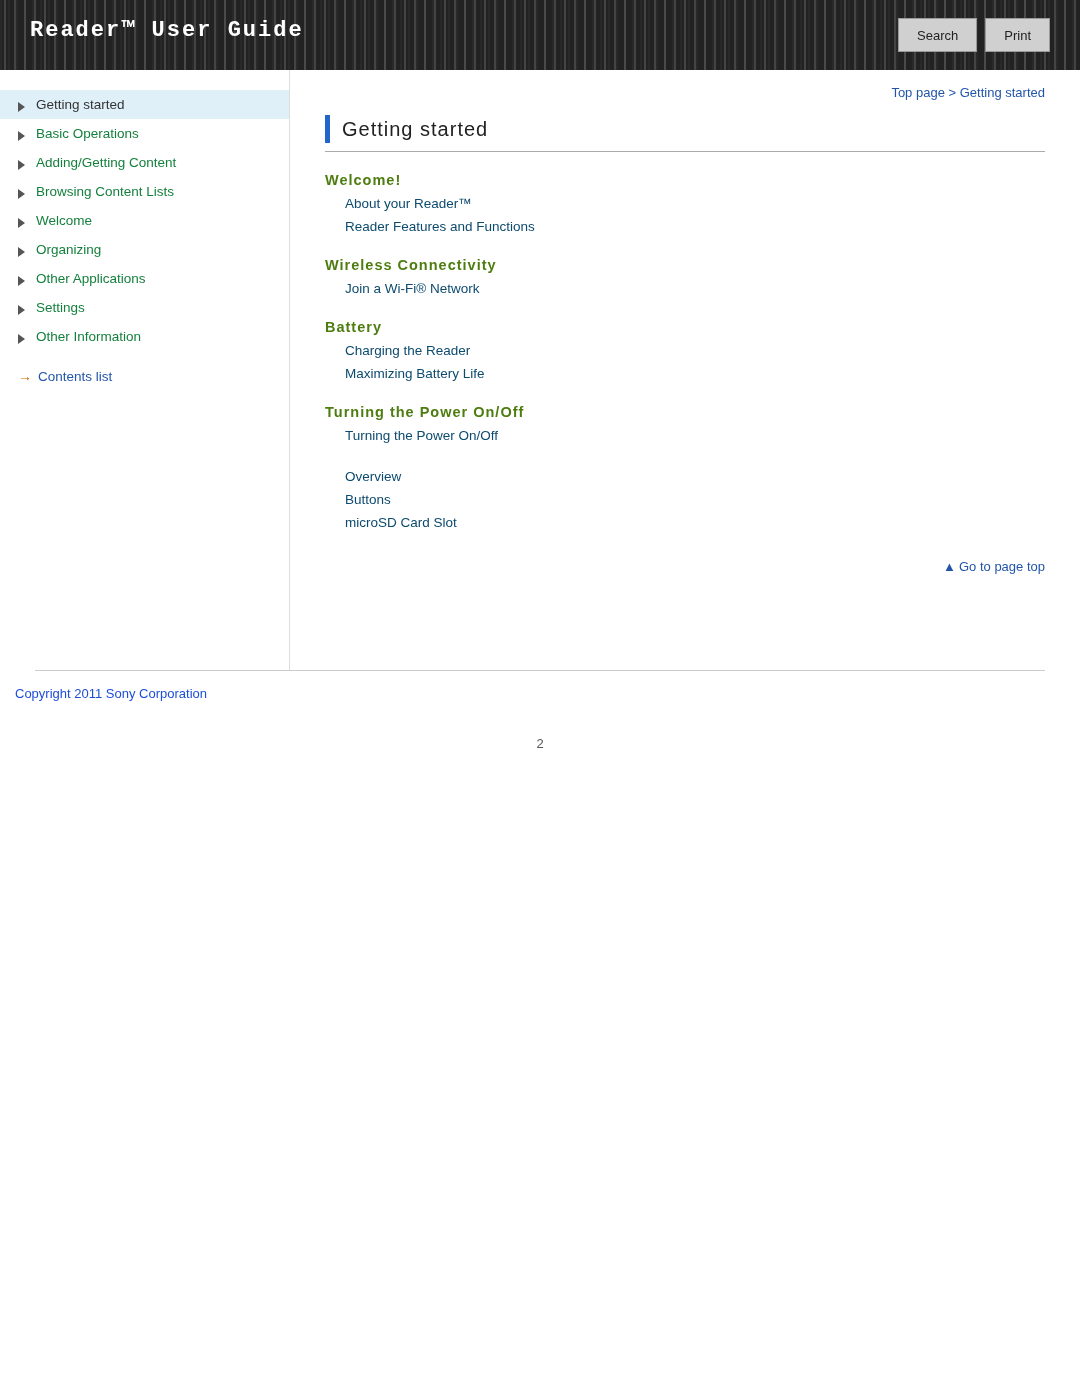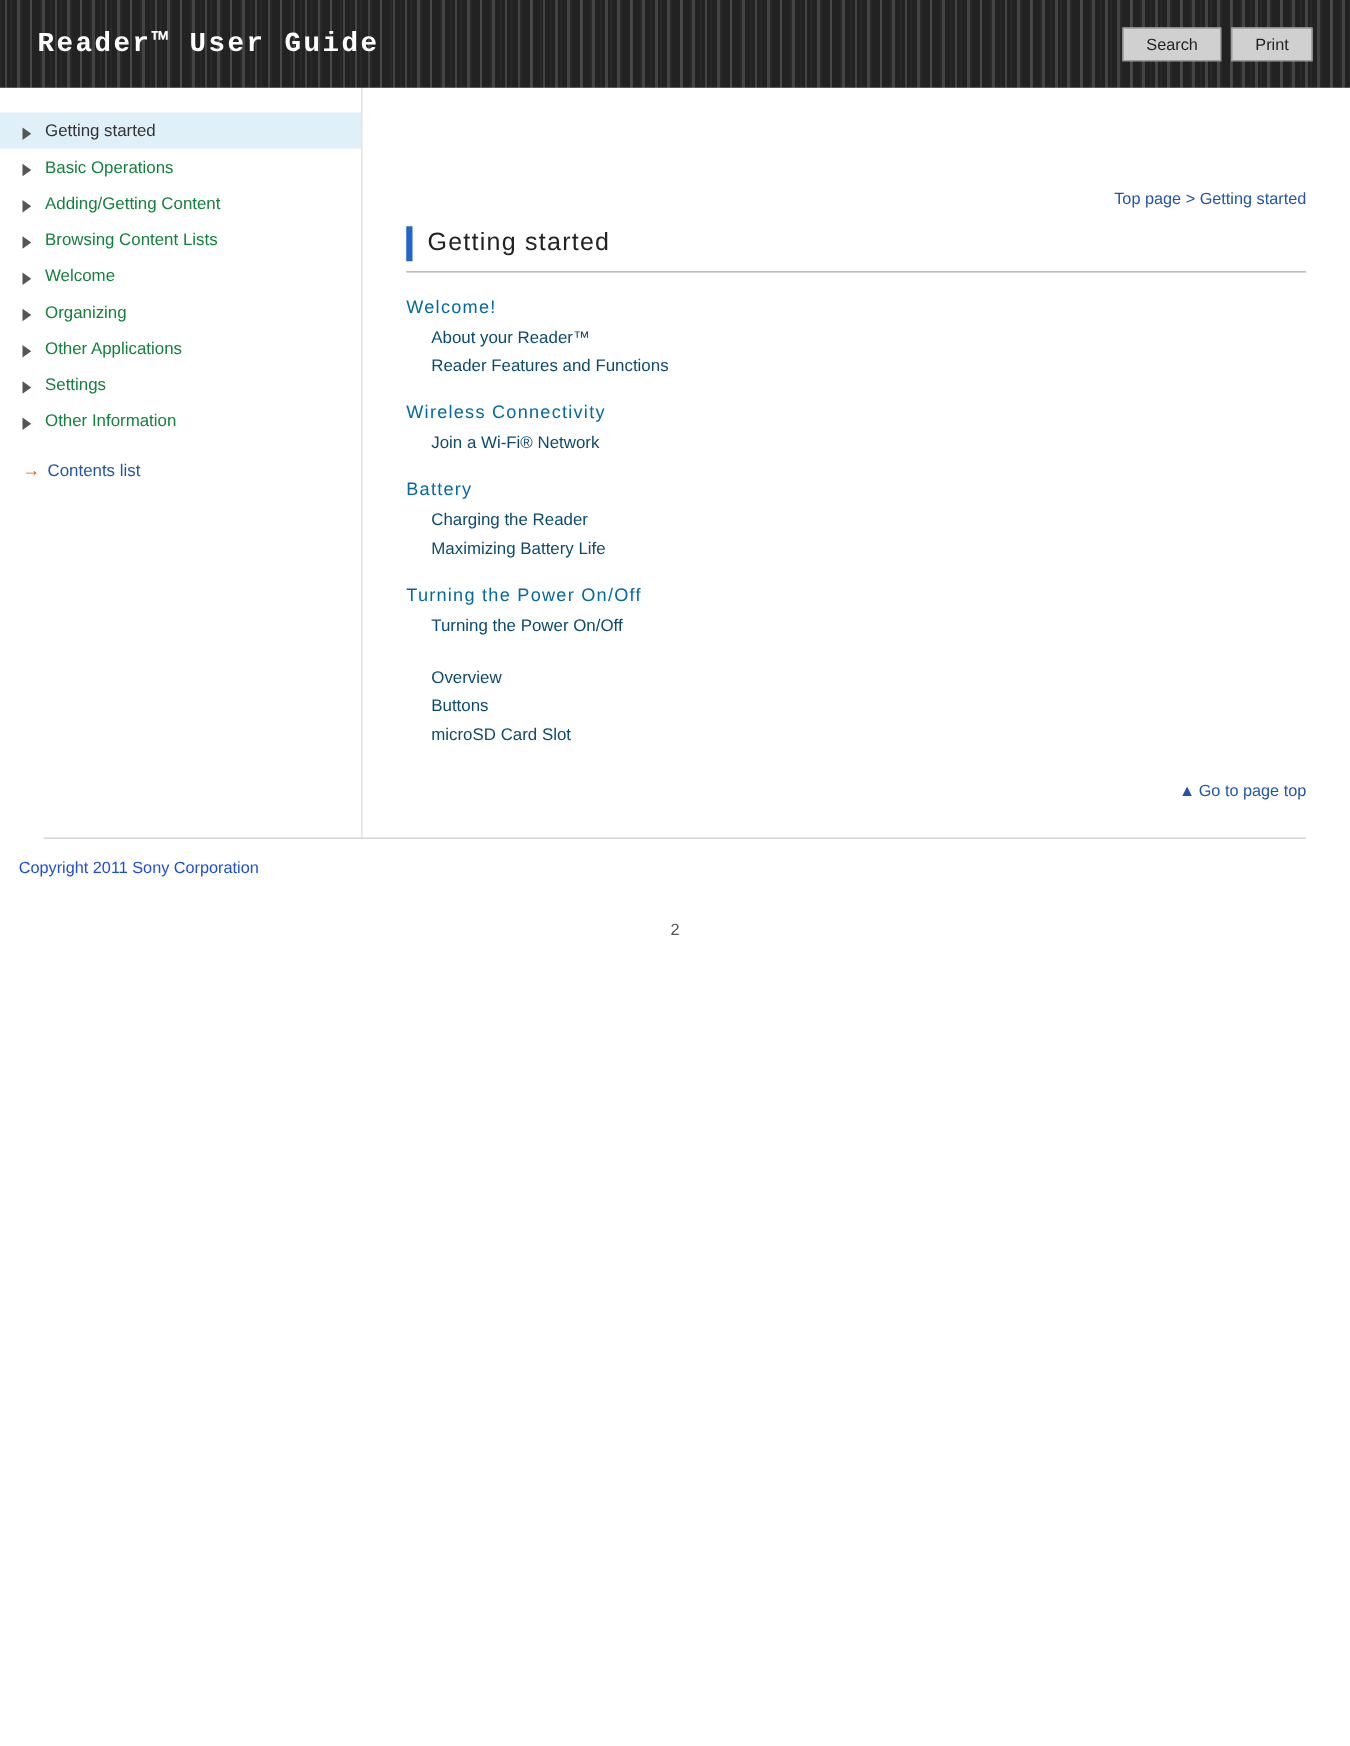--- a/index.html
+++ b/index.html
@@ -17,21 +17,20 @@
       background: linear-gradient(to right, #1a1a2e, #2d2d4e, #1a1a2e);
       background: repeating-linear-gradient(
         90deg,
         #222 0px, #222 4px,
         #444 4px, #444 6px,
         #222 6px, #222 10px
       );
       background-color: #1c1c3a;
       padding: 18px 30px;
       display: flex;
-      align-items: center;
       justify-content: space-between;
       min-height: 70px;
       position: relative;
       overflow: hidden;
     }
     .header::before {
       content: '';
       position: absolute;
       top: 0; left: 0; right: 0; bottom: 0;
       background: repeating-linear-gradient(
@@ -63,21 +62,21 @@
       padding: 5px 18px;
       font-size: 13px;
       cursor: pointer;
       color: #222;
       font-family: Arial, sans-serif;
     }
 
     
     .main-container {
       display: flex;
-      align-items: flex-end;
+      align-items: flex-start;
       padding: 0;
     }
 
     
     .sidebar {
       width: 290px;
       min-width: 290px;
       padding: 20px 0 20px 0;
       border-right: 1px solid #ddd;
       min-height: 600px;
@@ -164,23 +163,23 @@
       letter-spacing: 1px;
       color: #222;
     }
 
     
     .section {
       margin-bottom: 18px;
     }
     .section-title {
       font-size: 14.5px;
-      font-weight: normal;
+      font-weight: bold;
       letter-spacing: 1px;
-      color: #0369a1;
+      color: #4d7c0f;
       margin-bottom: 5px;
     }
     .section-links {
       padding-left: 20px;
     }
     .section-link {
       display: block;
       color: #0c4a6e;
       font-size: 13.5px;
       text-decoration: none;

